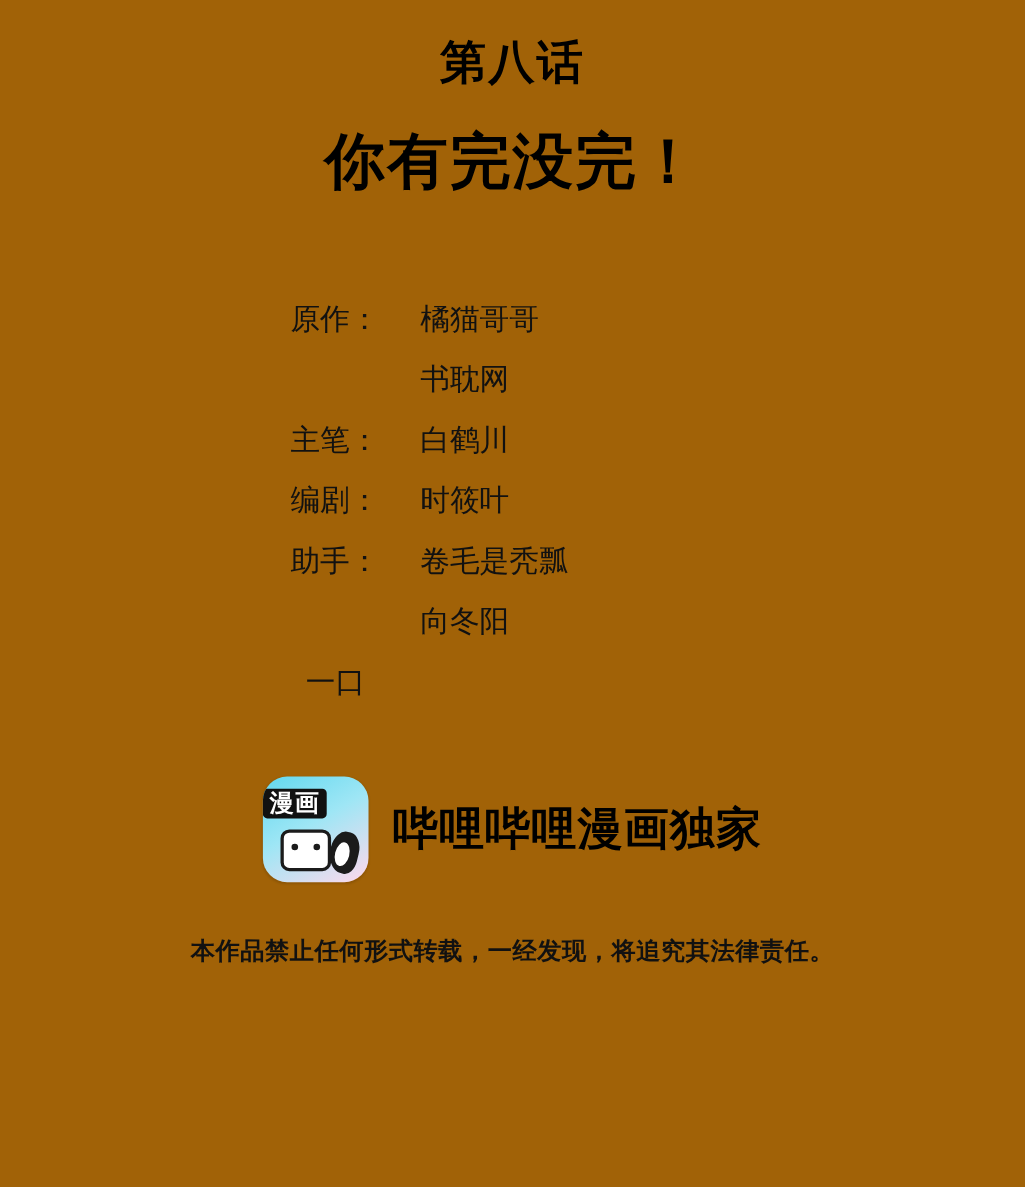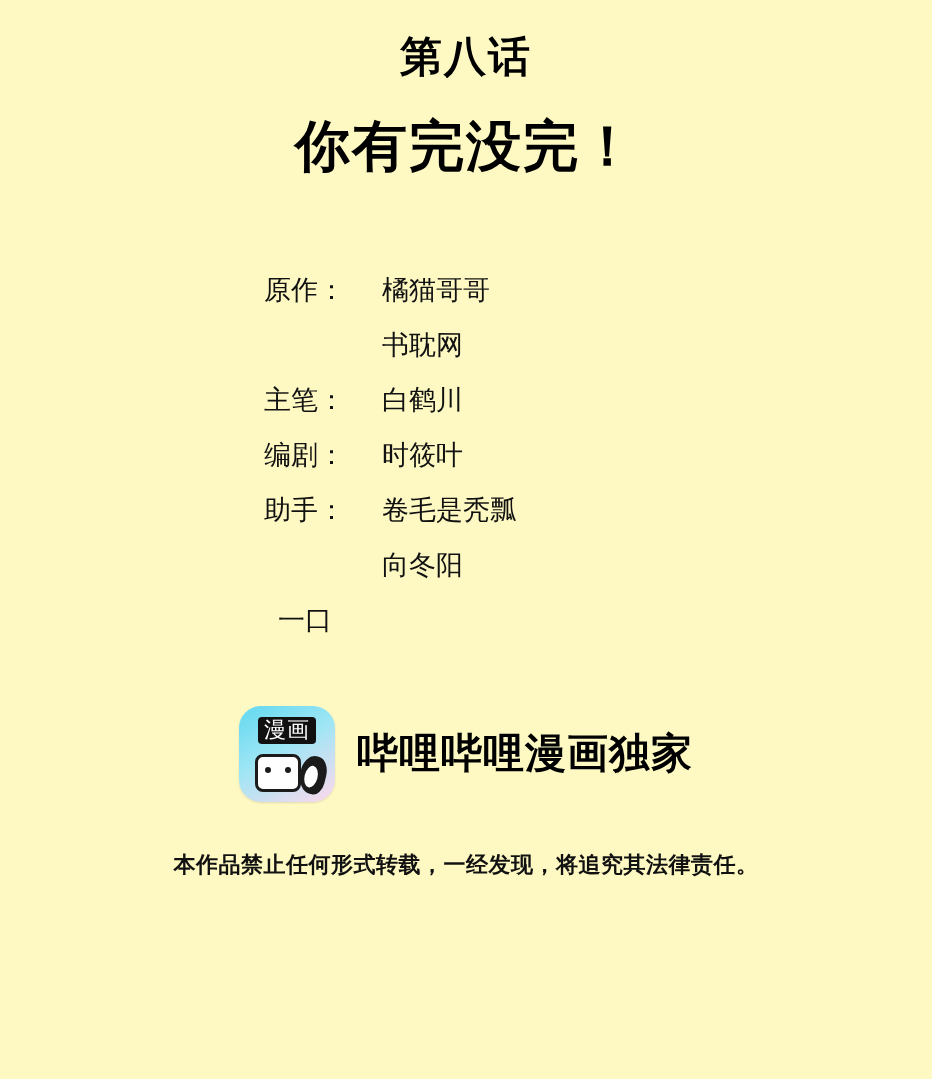--- a/index.html
+++ b/index.html
@@ -13,21 +13,21 @@
     font-family: "Liberation Sans", "DejaVu Sans", sans-serif;
     color: #1a1a1a;
     position: relative;
     overflow: hidden;
   }
 
   .page {
     width: 932px;
     height: 1079px;
     position: relative;
-    background: #fef9c3;
+    background: #a16207;
     display: flex;
     flex-direction: column;
     align-items: center;
   }
 
   .chapter-number {
     margin-top: 34px;
     font-size: 42px;
     font-weight: bold;
     letter-spacing: 2px;
@@ -95,25 +95,25 @@
     border-radius: 22px;
     background: linear-gradient(150deg, #62d8ef 0%, #9ee6f5 45%, #ffd8ec 100%);
     position: relative;
     overflow: hidden;
     flex: 0 0 auto;
     box-shadow: 0 1px 2px rgba(0,0,0,0.12);
   }
   .brand-logo .badge {
     position: absolute;
     top: 11px;
-    left: 19px;
+    left: 0;
     background: #111111;
     color: #ffffff;
     font-size: 22px;
-    font-weight: normal;
+    font-weight: bold;
     padding: 2px 6px 3px 6px;
     border-radius: 4px;
     letter-spacing: 1px;
     line-height: 1;
   }
   .brand-logo .mascot {
     position: absolute;
     left: 16px;
     bottom: 10px;
     width: 40px;

